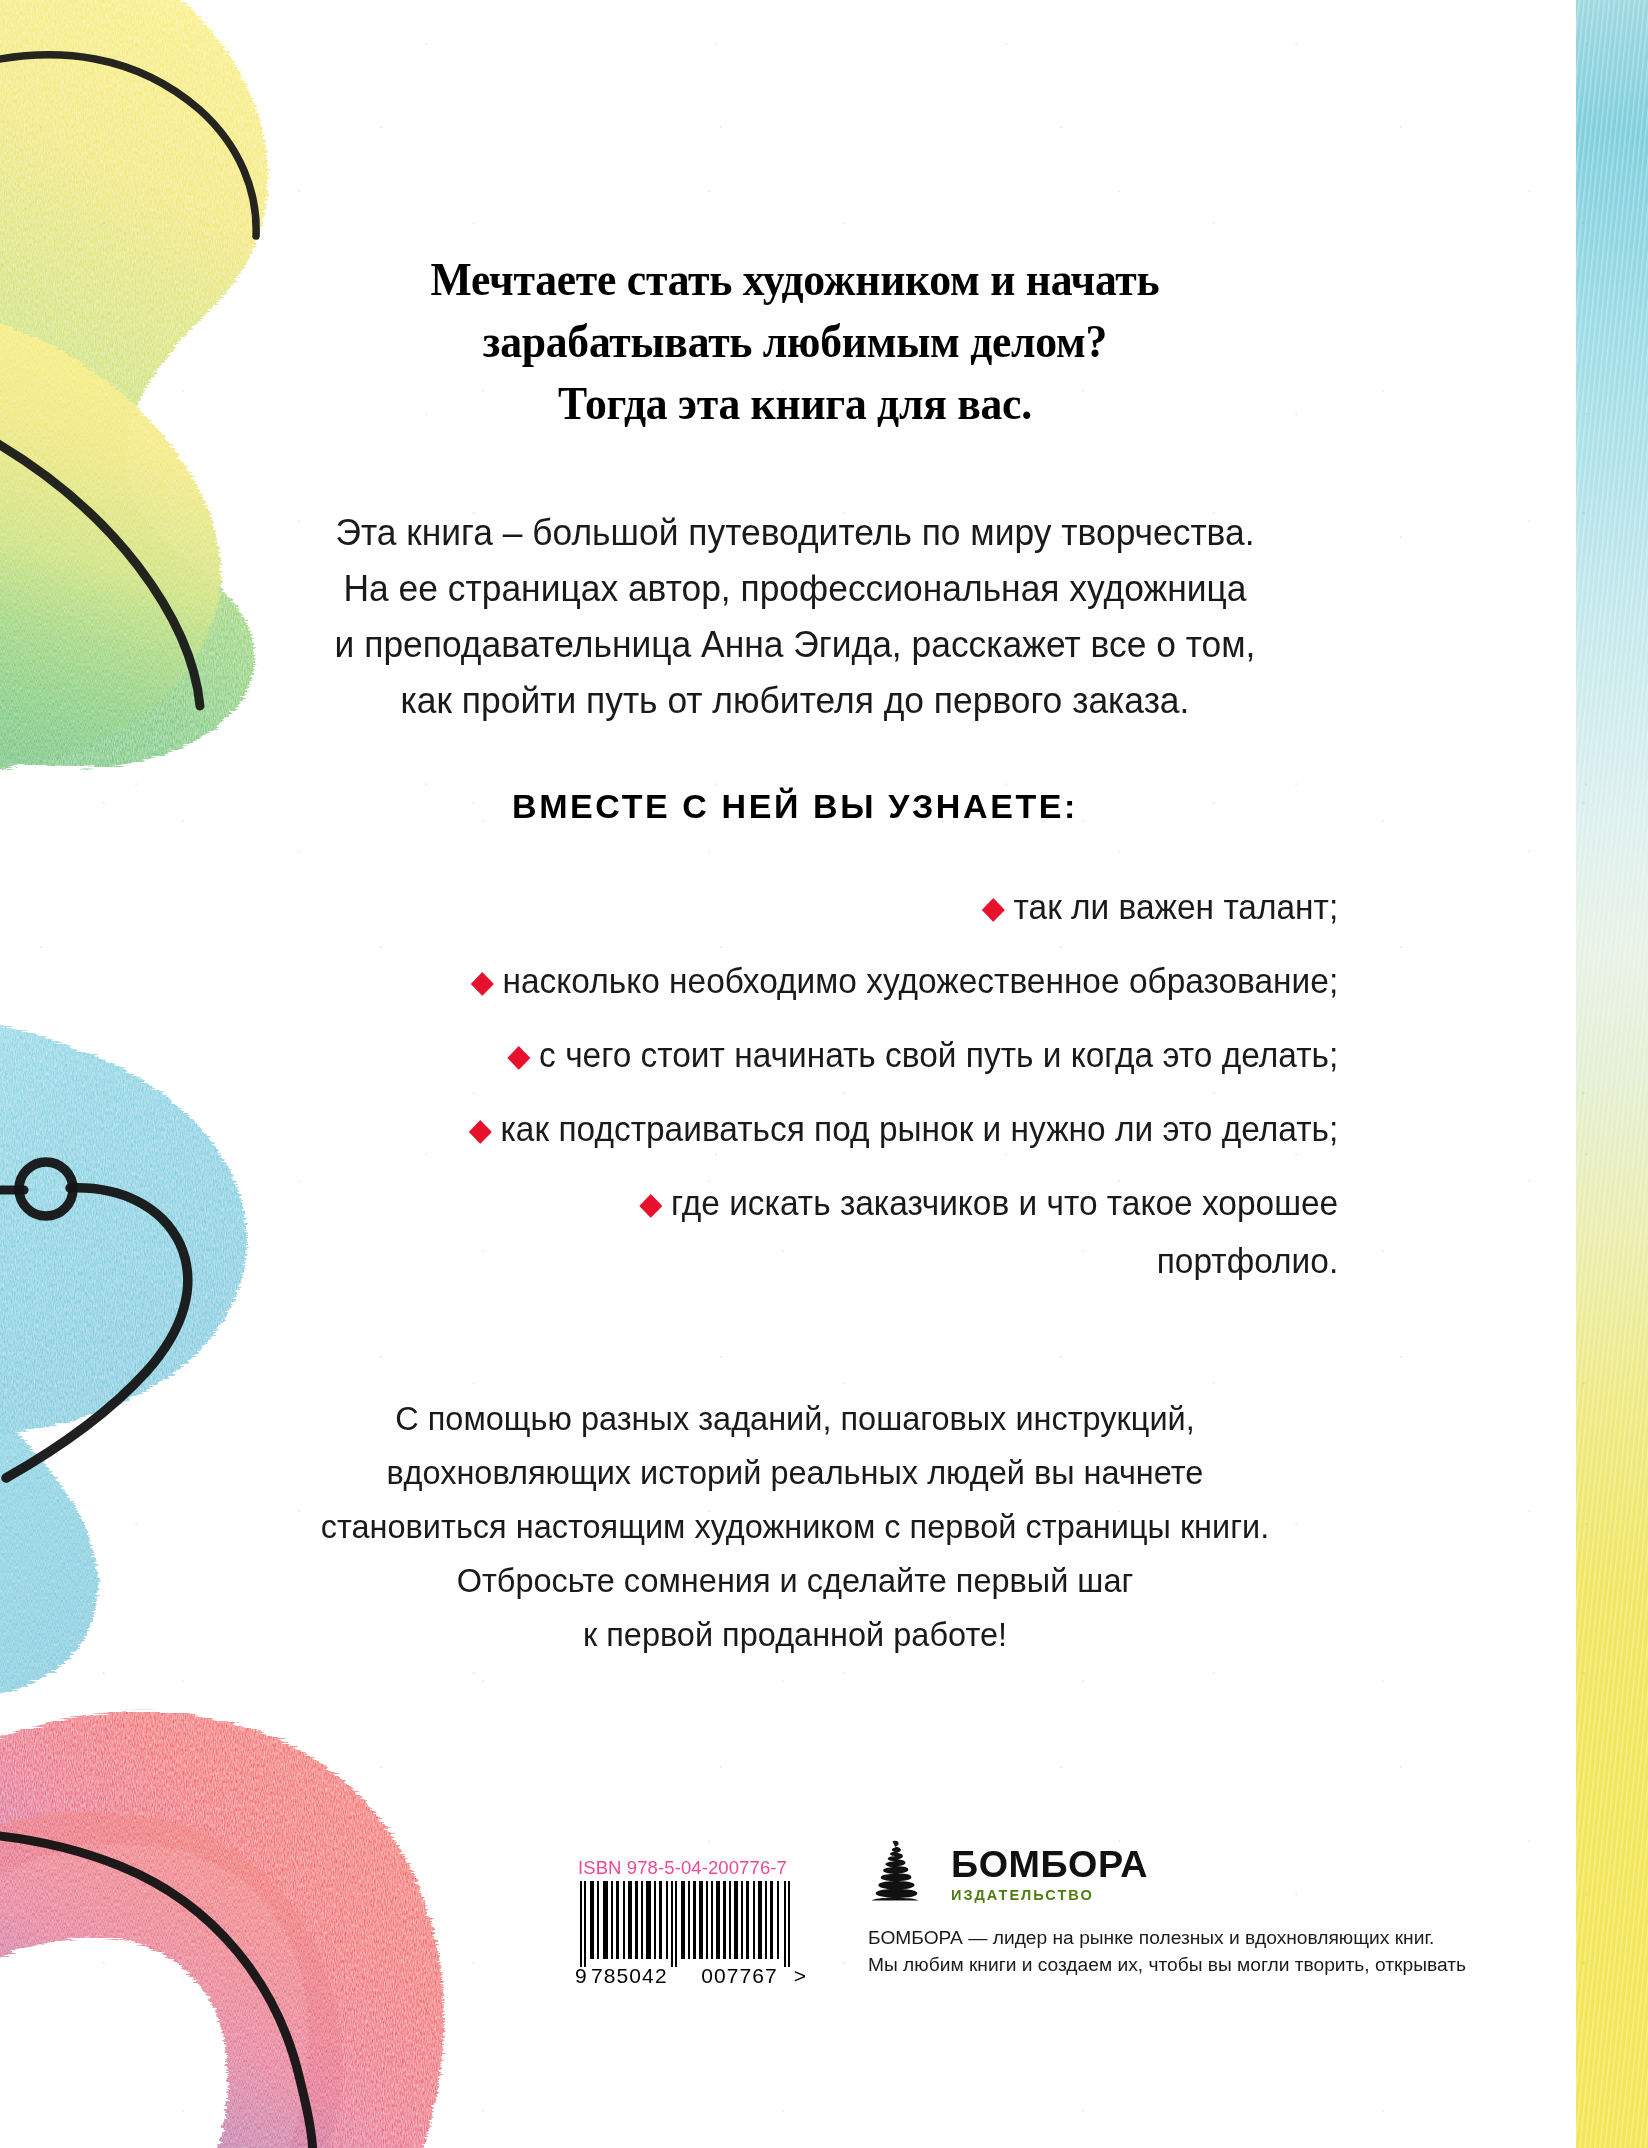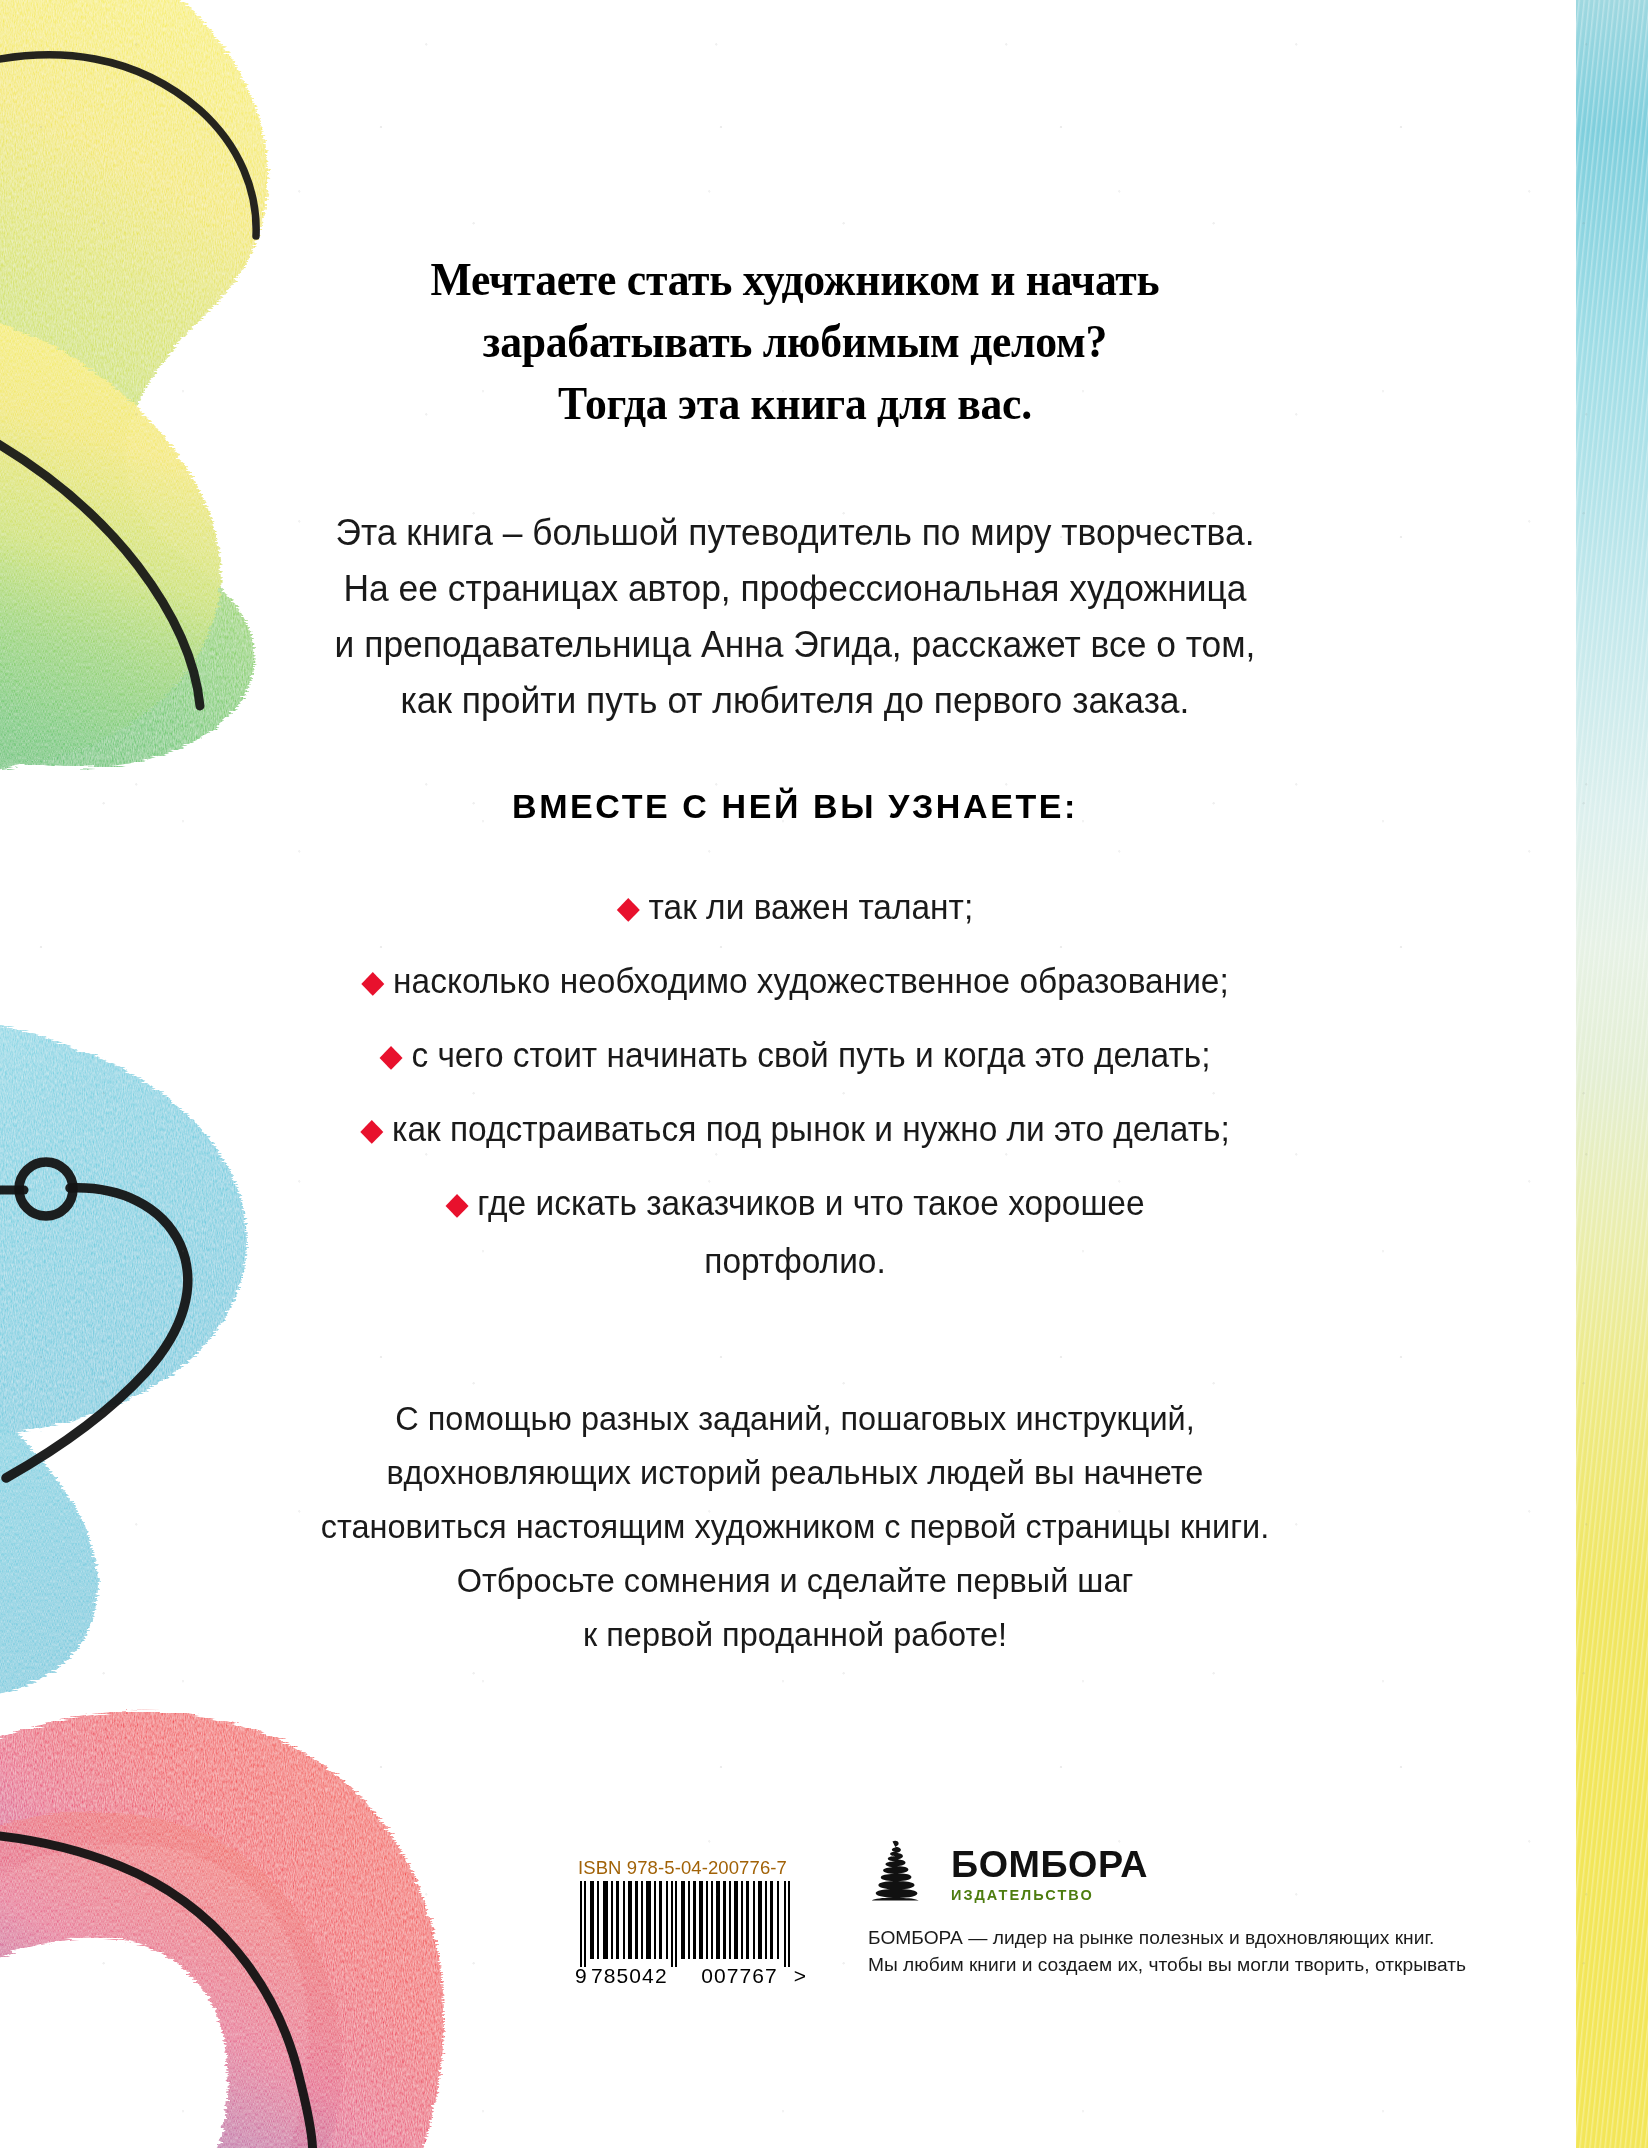--- a/index.html
+++ b/index.html
@@ -138,21 +138,21 @@
     font-size: 34px;
     letter-spacing: 2.6px;
     color: #000000;
   }
 
   .bullets {
     position: absolute;
     left: 235px;
     top: 878px;
     width: 1120px;
-    text-align: center;
+    text-align: right;
   }
   .bullet {
     font-size: 34.5px;
     line-height: 58px;
     color: #1a1a1a;
     white-space: nowrap;
     transform: scaleX(.97);
   }
   .bullet.gap-t { margin-top: 16px; }
   .dia {
@@ -196,21 +196,21 @@
 
   .isbn-block {
     position: absolute;
     left: 578px;
     top: 17px;
     width: 230px;
   }
   .isbn-text {
     font-size: 18.5px;
     letter-spacing: .1px;
-    color: #a16207;
+    color: #ec4899;
     margin-bottom: 2px;
     white-space: nowrap;
   }
   .barcode {
     height: 86px;
     width: 218px;
     display: block;
   }
   .barcode-digits {
     display: flex;

